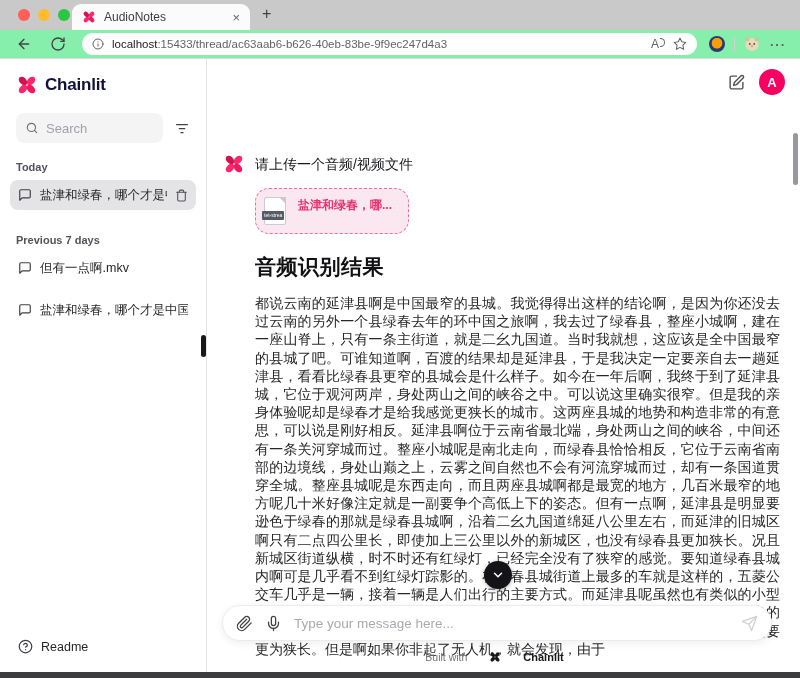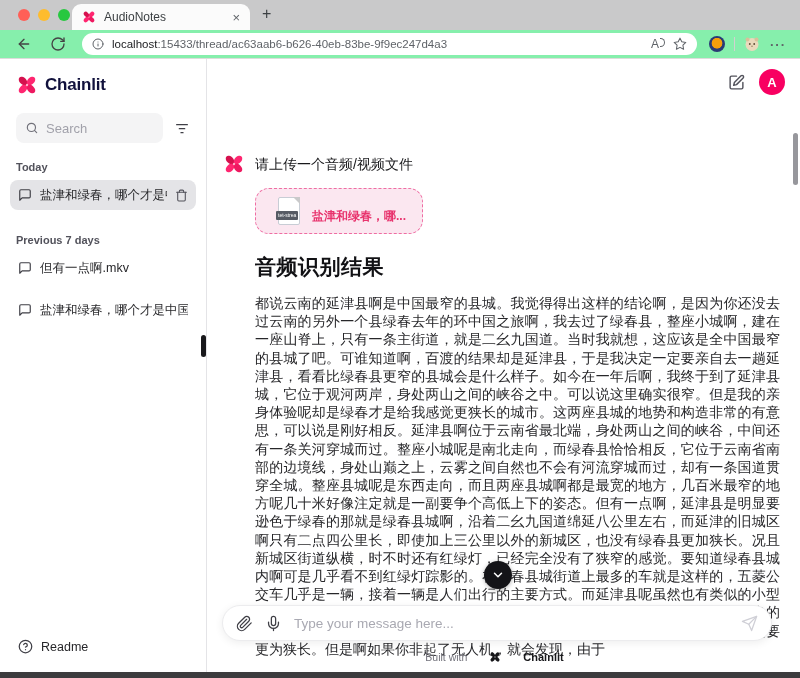--- a/index.html
+++ b/index.html
@@ -65,21 +65,21 @@
   .header-actions { position:absolute; top:10px; right:15px; display:flex; align-items:center; gap:14px; z-index:2; }
   .edit-btn { width:17px; height:17px; color:#52525b; }
   .edit-btn svg { width:100%; height:100%; }
   .avatar { width:26px; height:26px; border-radius:50%; background:#f80061; color:#fff; font-size:13px; font-weight:700; display:flex; align-items:center; justify-content:center; }
   .scroll-thumb { position:absolute; right:2px; top:74px; width:5px; height:52px; background:#97979c; border-radius:3px; }
 
   .chat { position:absolute; left:16px; top:58px; width:557px;margin-top:36px; }
   .msg-row { display:flex; align-items:flex-start; gap:10px; }
   .msg-text { font-size:14px; color:#18181b; padding-top:3px; }
   .content { margin-left:32px; }
-  .attachment { margin-top:13px; display:inline-flex; align-items:flex-end; gap:12px; padding:8px 16px 8px 22px; border:1.5px dashed #ef6da3; background:#fbe7f0; border-radius:14px; }
+  .attachment { margin-top:13px; display:inline-flex; align-items:flex-start; gap:12px; padding:8px 16px 8px 8px; border:1.5px dashed #ef6da3; background:#fbe7f0; border-radius:14px; }
   .fileicon { width:22px; height:28px; background:#fff; border:1px solid #c8cdd5; border-radius:2px; position:relative; }
   .fileicon .fold { position:absolute; top:-1px; right:-1px; width:0; height:0; border-left:7px solid #dfe3e8; border-top:7px solid #c9c9ca; border-left-color:transparent; }
   .fileicon .badge { position:absolute; bottom:4px; left:-3px; background:#565b64; color:#fff; font-size:5px; line-height:1; padding:2px 2px; border-radius:1px; letter-spacing:0; white-space:nowrap; }
   .attachment-name { color:#e8336d; font-weight:700; font-size:12px; }
   .status { margin-top:17px; font-size:14px; color:#27272a; }
   .result-h { margin-top:19px; font-size:21px; font-weight:800; color:#111114; letter-spacing:0.5px; }
   .result-body { margin-top:13px; font-size:14px; line-height:18.2px; color:#27272a; text-align:justify; }
 
   .scroll-btn { position:absolute; left:277px; top:502px; width:28px; height:28px; border-radius:50%; background:#141418; display:flex; align-items:center; justify-content:center; z-index:3; box-shadow:0 1px 4px rgba(0,0,0,.3); }
   .scroll-btn svg { width:14px; height:14px; color:#fff; }

